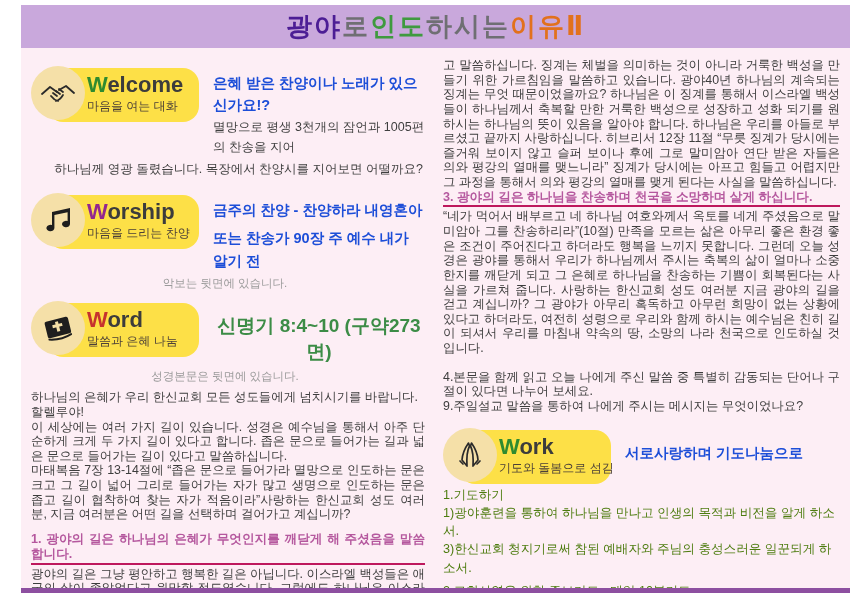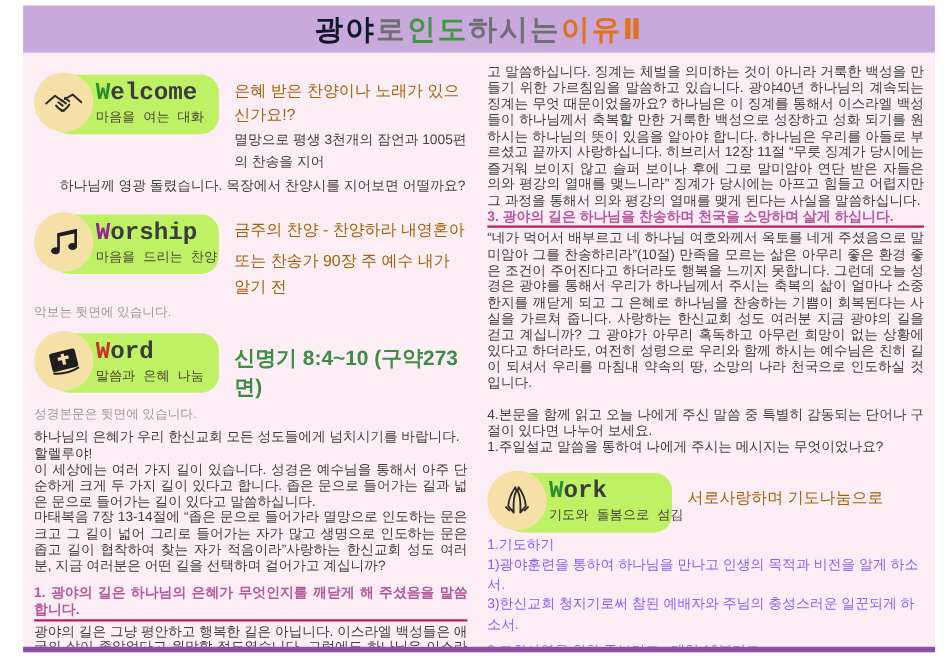--- a/index.html
+++ b/index.html
@@ -5,66 +5,66 @@
   * { margin:0; padding:0; box-sizing:border-box; }
   html,body { background:#ffffff; }
   body { font-family:"Liberation Sans","DejaVu Sans",sans-serif; }
   .page { position:relative; width:860px; height:608px; background:#ffffff; overflow:hidden; }
 
   .title-band {
     position:absolute; left:21px; top:5px; width:829px; height:43px;
     background:#c9a8dc; display:flex; align-items:center; justify-content:center;
     font-size:26px; font-weight:bold; letter-spacing:2px;
   }
-  .t-red { color:#0f172a; }
+  .t-red { color:#4c1d95; }
   .t-gray { color:#6f6f73; }
   .t-green { color:#3f9a3f; }
   .t-orange { color:#e2711d; }
 
   .content {
     position:absolute; left:21px; top:48px; width:829px; height:545px;
     background:#fdeef5; border-bottom:5px solid #8d4fa0;
     display:flex; padding:10px 6px 0 6px;
   }
   .col { overflow:hidden; }
   .col-left { width:404px; padding:4px 6px 0 4px; }
   .col-right { flex:1; padding:0 4px 0 12px; }
 
   .badge-row { display:flex; align-items:flex-start; margin:6px 0 2px 0; }
   .badge {
-    position:relative; flex-shrink:0; background:#bef264; border-radius:16px;
-    width:152px; min-height:54px; margin-left:16px; padding:5px 6px 6px 40px;font-family:Liberation Mono, monospace;
+    position:relative; flex-shrink:0; background:#fde047; border-radius:16px;
+    width:152px; min-height:54px; margin-left:16px; padding:5px 6px 6px 40px;
   }
   .icon-circle {
     position:absolute; left:-16px; top:-2px; width:54px; height:54px;
     border-radius:50%; background:#f5e0a8;
     display:flex; align-items:center; justify-content:center;
   }
   .badge .en { font-size:22px; font-weight:bold; color:#3c3c3c; line-height:1.05; }
   .badge .kr { font-size:12px; color:#4c4038; margin-top:2px; white-space:nowrap; }
   .ini-green { color:#2f8b2f; }
   .ini-purple { color:#93278f; }
   .ini-red { color:#c6332e; }
 
   .badge-side { padding:4px 0 0 14px; }
-  .head-line { font-size:14.5px; font-weight:normal; color:#a16207; line-height:1.55; }
+  .head-line { font-size:14.5px; font-weight:bold; color:#1d4ed8; line-height:1.55; }
   .sub-line  { font-size:12.5px; color:#3f3f3f; line-height:1.6; }
-  .scripture { font-size:19px; font-weight:bold; color:#3c8c46; padding-top:6px; }
-  .note-gray { font-size:11.5px; color:#9a9a9a; text-align:left; padding:2px 6px 0 0; }
+  .scripture { font-size:19px; font-weight:bold; color:#3c8c46; padding-top:6px;text-align:center; }
+  .note-gray { font-size:11.5px; color:#9a9a9a; text-align:center; padding:2px 6px 0 0; }
 
   .body-text { font-size:12.4px; color:#3d3d3d; line-height:1.18; text-align:justify; }
   .para { margin:0; }
   .gap-s { height:6px; } .gap-m { height:10px; } .gap-l { height:14px; }
 
   .sec-head {
     font-size:12.6px; font-weight:bold; color:#b5589e;
     border-bottom:2px solid #be185d; padding-bottom:1px; margin-bottom:2px;
   }
 
-  .work-lines div { font-size:12.6px; color:#8b5cf6; line-height:1.45; }
+  .work-lines div { font-size:12.6px; color:#4d7c0f; line-height:1.45; }
   .wl-gap { margin-top:5px; }
 
   svg.glyph { display:block; }
 </style>
 </head>
 <body>
 
 <div class="page">
 
   <div class="title-band">
@@ -158,21 +158,21 @@
       </div>
     </div>
 
     <div class="col col-right">
       <div class="body-text">
         <p class="para">고 말씀하십니다. 징계는 체벌을 의미하는 것이 아니라 거룩한 백성을 만들기 위한 가르침임을 말씀하고 있습니다. 광야40년 하나님의 계속되는 징계는 무엇 때문이었을까요? 하나님은 이 징계를 통해서 이스라엘 백성들이 하나님께서 축복할 만한 거룩한 백성으로 성장하고 성화 되기를 원하시는 하나님의 뜻이 있음을 알아야 합니다. 하나님은 우리를 아들로 부르셨고 끝까지 사랑하십니다. 히브리서 12장 11절 “무릇 징계가 당시에는 즐거워 보이지 않고 슬퍼 보이나 후에 그로 말미암아 연단 받은 자들은 의와 평강의 열매를 맺느니라” 징계가 당시에는 아프고 힘들고 어렵지만 그 과정을 통해서 의와 평강의 열매를 맺게 된다는 사실을 말씀하십니다.</p>
         <div class="sec-head">3. 광야의 길은 하나님을 찬송하며 천국을 소망하며 살게 하십니다.</div>
         <p class="para">“네가 먹어서 배부르고 네 하나님 여호와께서 옥토를 네게 주셨음으로 말미암아 그를 찬송하리라”(10절) 만족을 모르는 삶은 아무리 좋은 환경 좋은 조건이 주어진다고 하더라도 행복을 느끼지 못합니다. 그런데 오늘 성경은 광야를 통해서 우리가 하나님께서 주시는 축복의 삶이 얼마나 소중한지를 깨닫게 되고 그 은혜로 하나님을 찬송하는 기쁨이 회복된다는 사실을 가르쳐 줍니다. 사랑하는 한신교회 성도 여러분 지금 광야의 길을 걷고 계십니까? 그 광야가 아무리 혹독하고 아무런 희망이 없는 상황에 있다고 하더라도, 여전히 성령으로 우리와 함께 하시는 예수님은 친히 길이 되셔서 우리를 마침내 약속의 땅, 소망의 나라 천국으로 인도하실 것입니다.</p>
         <div class="gap-l"></div>
         <p class="para">4.본문을 함께 읽고 오늘 나에게 주신 말씀 중 특별히 감동되는 단어나 구절이 있다면 나누어 보세요.</p>
-        <p class="para">1.주일설교 말씀을 통하여 나에게 주시는 메시지는 무엇이었나요?</p>
+        <p class="para">9.주일설교 말씀을 통하여 나에게 주시는 메시지는 무엇이었나요?</p>
       </div>
 
       <div class="gap-m"></div>
 
       <div class="badge-row">
         <div class="badge">
           <div class="icon-circle">
             <svg class="glyph" width="28" height="30" viewBox="0 0 28 30">
               <g stroke="#2a2a2a" stroke-width="1.7" fill="none" stroke-linecap="round" stroke-linejoin="round">
                 <path d="M12.5 3 C9 8 6.5 13 6 20 L11 26 C10.5 18 11.5 10 13.5 6 Z"></path>

